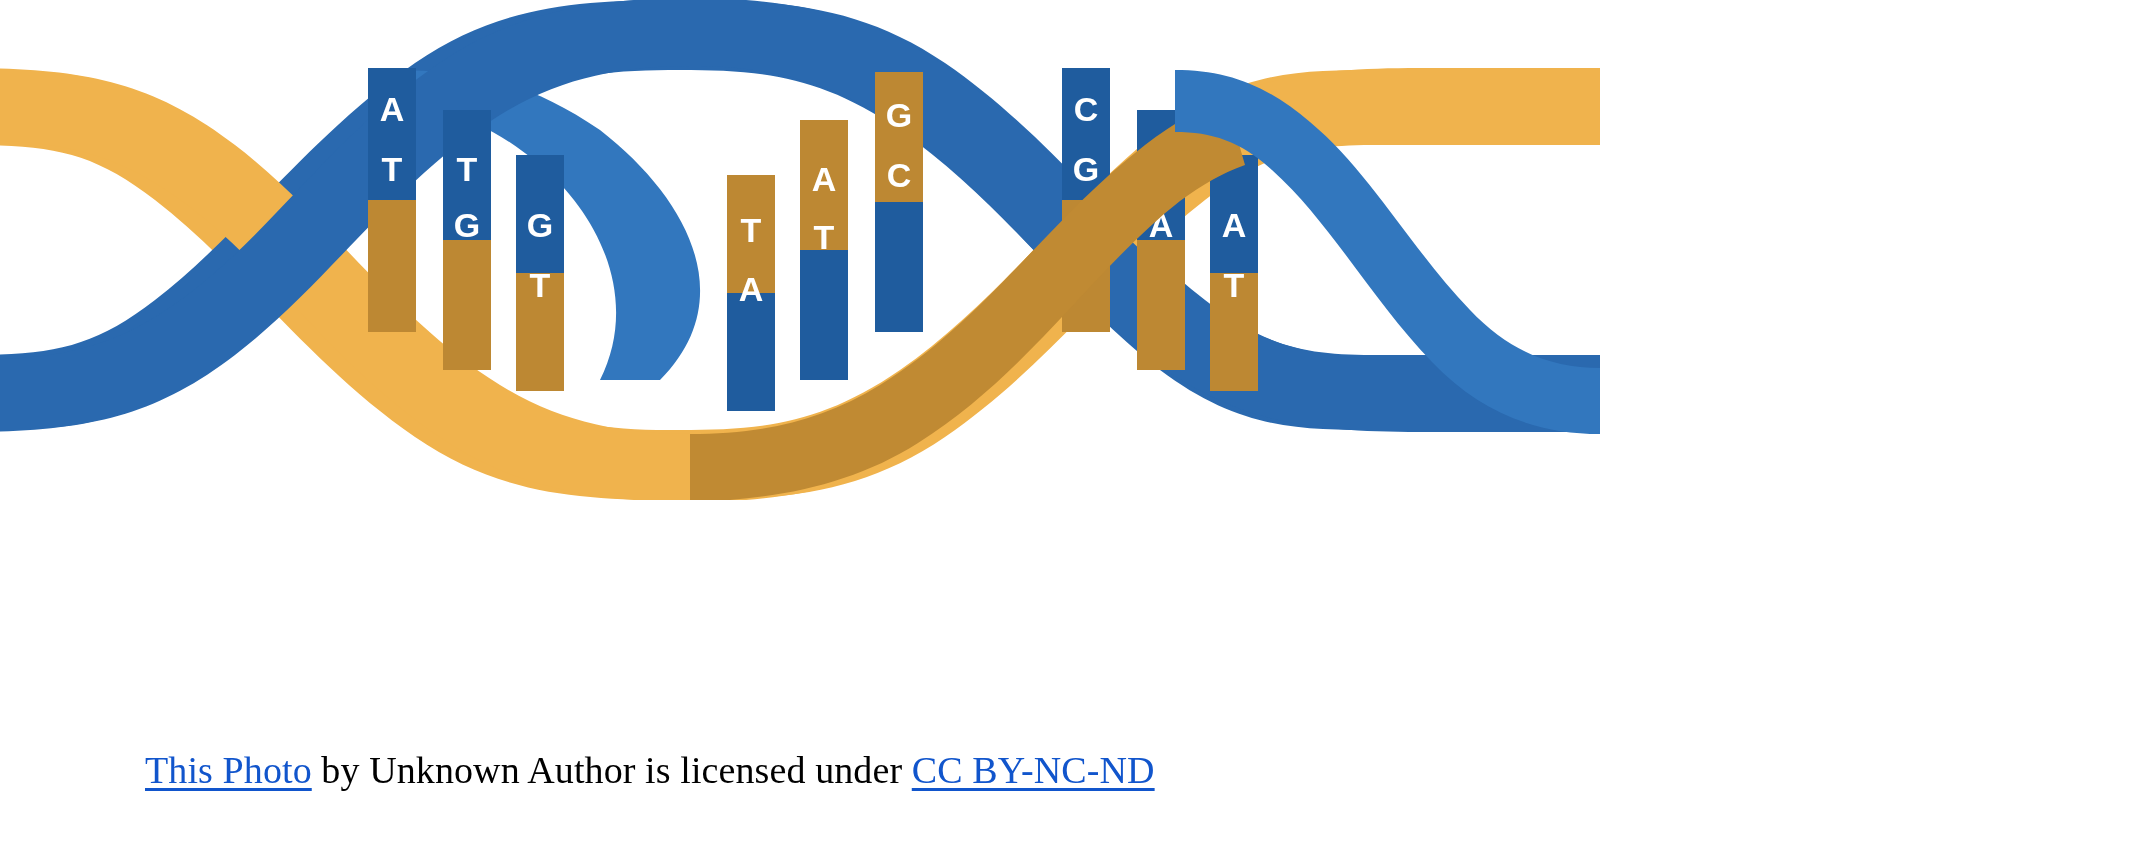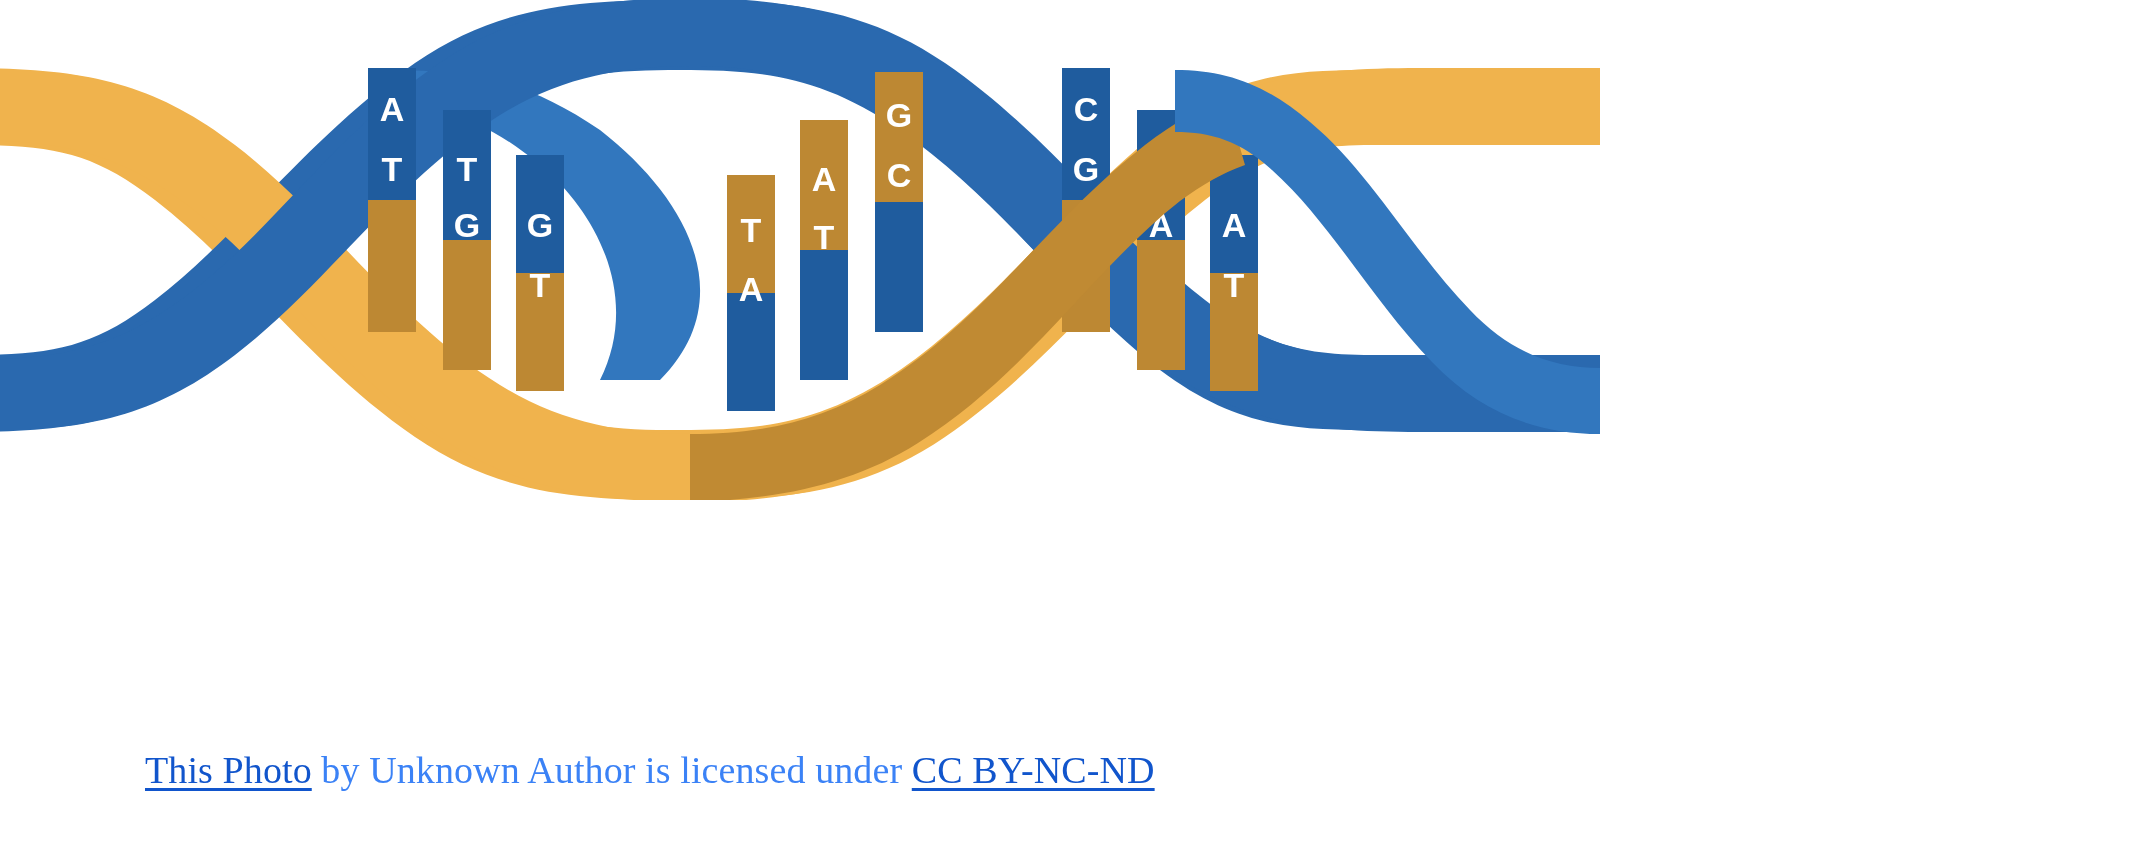--- a/index.html
+++ b/index.html
@@ -52,21 +52,21 @@
     letter-spacing: 0.1px;
   }
   .caption a,
   .caption .link {
     color: #1155cc;
     text-decoration: underline;
     text-decoration-thickness: 3px;
     text-underline-offset: 5px;
   }
   .caption .plain {
-    color: #3b82f6;
+    color: #000000;
     text-decoration: none;
   }
 </style>
 </head>
 <body>
 
 <div class="page">
 
   <div class="figure">
     <svg viewBox="0 0 1600 500" xmlns="http://www.w3.org/2000/svg">

